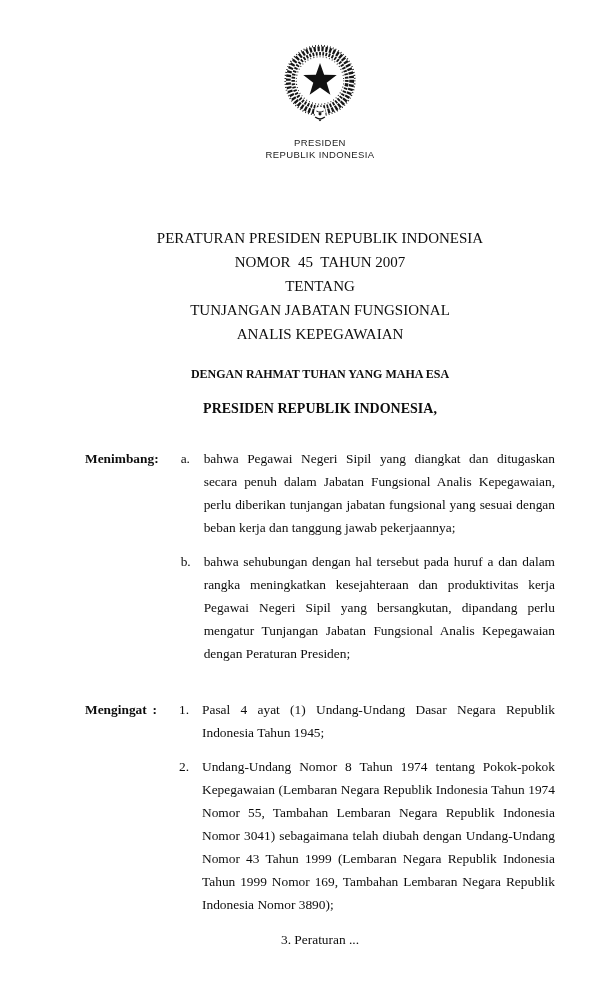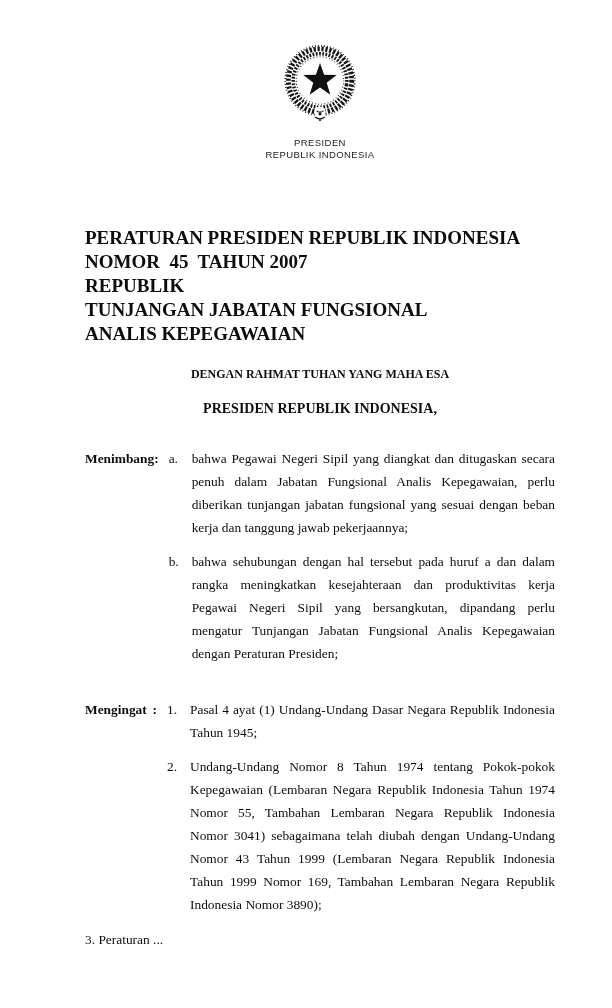--- a/index.html
+++ b/index.html
@@ -31,64 +31,64 @@
     font-family: "Liberation Sans", sans-serif;
     font-size: 9.5px;
     line-height: 11.5px;
     letter-spacing: 0.4px;
     color: #1c1c1c;
   }
 
   
   .title-block {
     margin-top: 66px;
-    text-align: left;
-    font-weight: bold;
-    font-size: 19px;
+    text-align: center;
+    font-weight: normal;
+    font-size: 15px;
   }
   .title-line { line-height: 24px; white-space: pre-wrap; }
 
   .invocation {
     margin-top: 16px;
     text-align: center;
     font-weight: bold;
     font-size: 12px;
     line-height: 24px;
   }
   .authority {
     margin-top: 11px;
     text-align: center;
     font-weight: bold;
     font-size: 14px;
     line-height: 24px;
   }
 
   
-  .clause { display: flex; align-items: flex-start; }
+  .clause { display: flex; align-items: flex-start; gap: 12px; }
   .clause-menimbang { margin-top: 26px; }
   .clause-mengingat { margin-top: 33px; }
   .clause-label {
     flex: 0 0 72px;
     display: flex;
     justify-content: space-between;
     font-weight: bold;
   }
   .clause-items { flex: 1; margin-left: 10px; }
   .clause-item { display: flex; align-items: flex-start; }
   .clause-item + .clause-item { margin-top: 11px; }
   .item-marker { flex: 0 0 23px; }
   .item-text {
     margin: 0;
     flex: 1;
     text-align: justify;
   }
 
   .catchword {
     margin-top: 12px;
-    text-align: left;
+    text-align: center;
   }
 </style>
 </head>
 <body>
 
 <div class="page">
 
   <header class="letterhead">
     <div class="emblem">
       <svg viewBox="0 0 100 96" xmlns="http://www.w3.org/2000/svg" aria-hidden="true">
@@ -113,21 +113,21 @@
     </div>
     <div class="letterhead-text">
       <div>PRESIDEN</div>
       <div>REPUBLIK INDONESIA</div>
     </div>
   </header>
 
   <div class="title-block">
     <div class="title-line">PERATURAN PRESIDEN REPUBLIK INDONESIA</div>
     <div class="title-line">NOMOR  45  TAHUN 2007</div>
-    <div class="title-line">REPUBLIK</div>
+    <div class="title-line">TENTANG</div>
     <div class="title-line">TUNJANGAN JABATAN FUNGSIONAL</div>
     <div class="title-line">ANALIS KEPEGAWAIAN</div>
   </div>
 
   <div class="invocation">DENGAN RAHMAT TUHAN YANG MAHA ESA</div>
 
   <div class="authority">PRESIDEN REPUBLIK INDONESIA,</div>
 
   <section class="clause clause-menimbang">
     <div class="clause-label">

